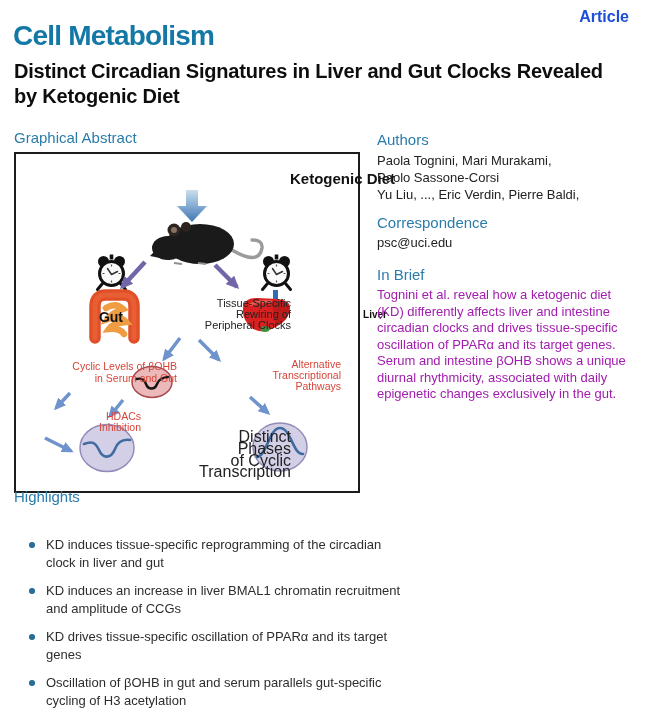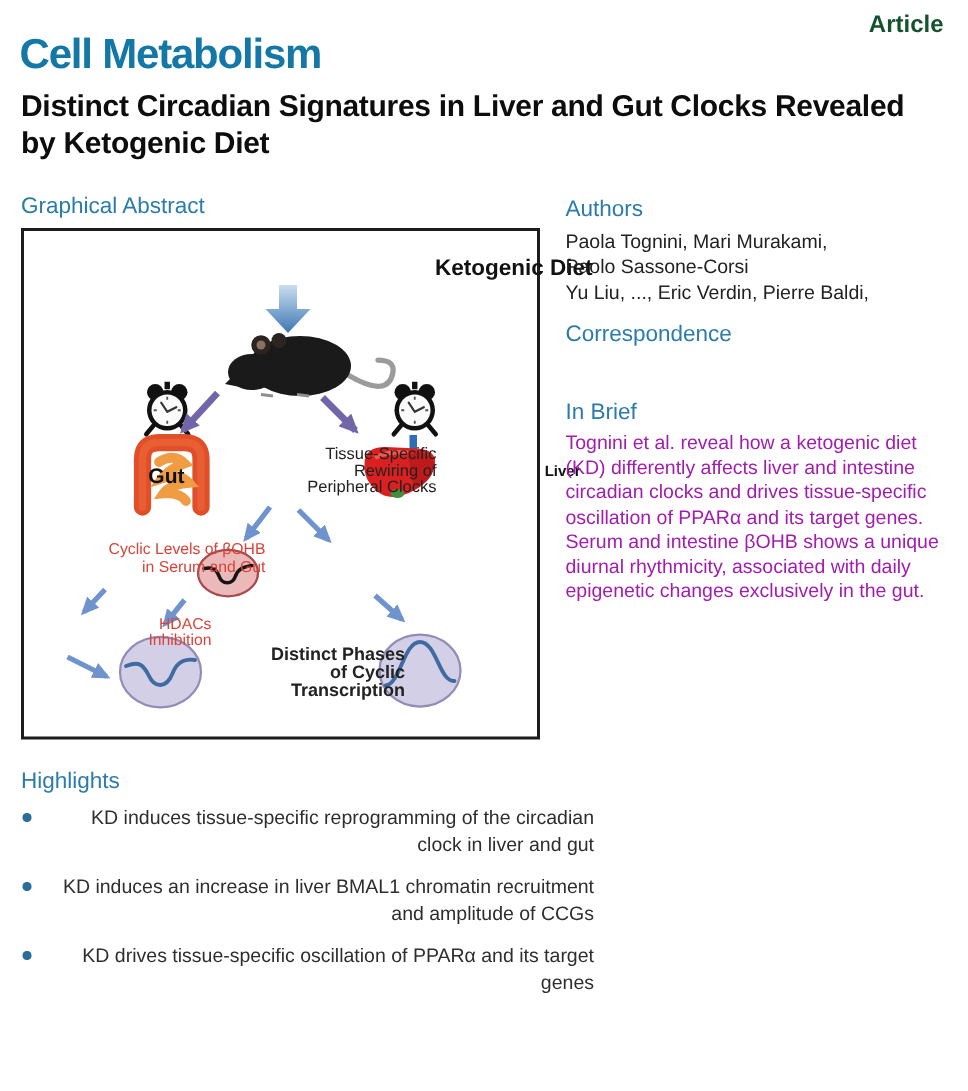--- a/index.html
+++ b/index.html
@@ -1,56 +1,56 @@
 <!DOCTYPE html>
 <html><head>
 <meta charset="utf-8">
 <style>
   html,body{margin:0;padding:0;background:#fff;}
   .page{position:relative;width:645px;height:727px;background:#ffffff;overflow:hidden;
         font-family:"Liberation Sans", sans-serif;color:#333;}
   .abs{position:absolute;}
 
   
-  .article-label{top:8px;right:16px;font-size:16px;font-weight:bold;color:#14532d;}
+  .article-label{top:8px;right:16px;font-size:16px;font-weight:bold;color:#1d4ed8;}
   .journal{top:20px;left:13px;font-size:28px;font-weight:bold;color:#1478a6;letter-spacing:-0.8px;}
   .title{top:59px;left:14px;width:612px;font-size:20px;font-weight:bold;color:#0d0d0d;
          line-height:25px;letter-spacing:-0.2px;}
 
   
   .sec-head{font-size:15px;color:#2b7cab;font-weight:400;}
 
   
   .ga-head{top:129px;left:14px;}
   .ga-box{top:152px;left:14px;width:346px;height:341px;border:2px solid #1c1c1c;
           box-sizing:border-box;background:#fff;}
   .ga-svg{position:absolute;left:0;top:0;}
   .ab-text{position:absolute;text-align:right;color:#222;margin-left:37px;}
   .t-keto{top:16px;left:0;width:342px;font-size:15px;font-weight:bold;color:#111;}
   .t-gut{top:155px;left:20px;width:50px;font-size:14px;font-weight:bold;color:#111;}
   .t-liver{top:155px;left:284px;width:50px;font-size:10px;font-weight:bold;color:#111;}
   .t-tissue{top:144px;left:128px;width:110px;font-size:11px;line-height:11px;}
-  .t-distinct{top:277px;left:113px;width:104px;font-size:12px;line-height:11.8px;font-weight:bold;}
+  .t-distinct{top:277px;left:134px;width:104px;font-size:16px;line-height:11.8px;}
   .red-text{color:#d84438;}
   .t-cyclic{top:207px;left:8px;width:116px;font-size:10.5px;line-height:11.5px;}
   .t-alt{top:205px;left:196px;width:92px;font-size:10.5px;line-height:10.8px;}
   .t-hdacs{top:257px;left:18px;width:70px;font-size:10.5px;line-height:11px;}
 
   
   .rcol{left:377px;width:256px;}
   .authors-head{top:131px;}
   .authors-lines{top:152px;font-size:13px;color:#222;line-height:17px;}
   .corr-head{top:214px;}
   .email{top:235px;font-size:13px;color:#222;text-decoration:none;}
   .inbrief-head{top:266px;}
   .inbrief-text{top:287px;font-size:13px;color:#a21caf;line-height:16.5px;}
 
   
-  .hl-head{top:512px;left:14px;}
-  .hl-list{top:536px;left:14px;width:382px;margin:0;padding:0;list-style:none;text-align:right;}
+  .hl-head{top:488px;left:14px;}
+  .hl-list{top:536px;left:28px;width:382px;margin:0;padding:0;list-style:none;}
   .hl-list li{position:relative;padding-left:18px;margin:0 0 11px 0;
               font-size:13px;line-height:17.5px;color:#2e2e2e;}
   .hl-list li::before{content:"";position:absolute;left:1px;top:6px;width:5.5px;height:5.5px;
               border-radius:50%;background:#2a6d99;}
 </style>
 </head>
 <body>
 
 <div class="page">
 
@@ -158,43 +158,50 @@
     <div class="ab-text t-liver">Liver</div>
     <div class="ab-text red-text t-cyclic">
       <div>Cyclic Levels of βOHB</div>
       <div>in Serum and Gut</div>
     </div>
     <div class="ab-text t-tissue">
       <div>Tissue-Specific</div>
       <div>Rewiring of</div>
       <div>Peripheral Clocks</div>
     </div>
+    <div class="ab-text red-text t-alt">
+      <div>Alternative</div>
+      <div>Transcriptional</div>
+      <div>Pathways</div>
+    </div>
     <div class="ab-text red-text t-hdacs">
       <div>HDACs</div>
       <div>Inhibition</div>
     </div>
     <div class="ab-text t-distinct">
       <div>Distinct Phases</div>
       <div>of Cyclic</div>
       <div>Transcription</div>
     </div>
   </div>
 
   <div class="abs sec-head rcol authors-head">Authors</div>
   <div class="abs rcol authors-lines">
     <div>Paola Tognini, Mari Murakami,</div>
     <div>Paolo Sassone-Corsi</div>
     <div>Yu Liu, ..., Eric Verdin, Pierre Baldi,</div>
   </div>
 
   <div class="abs sec-head rcol corr-head">Correspondence</div>
+  <a href="#" class="abs rcol email">psc@uci.edu</a>
 
   <div class="abs sec-head rcol inbrief-head">In Brief</div>
   <div class="abs rcol inbrief-text">Tognini et al. reveal how a ketogenic diet (KD) differently affects liver and intestine circadian clocks and drives tissue-specific oscillation of PPARα and its target genes. Serum and intestine βOHB shows a unique diurnal rhythmicity, associated with daily epigenetic changes exclusively in the gut.</div>
 
   <div class="abs sec-head hl-head">Highlights</div>
   <ul class="abs hl-list">
     <li>KD induces tissue-specific reprogramming of the circadian clock in liver and gut</li>
     <li>KD induces an increase in liver BMAL1 chromatin recruitment and amplitude of CCGs</li>
     <li>KD drives tissue-specific oscillation of PPARα and its target genes</li>
+    <li>Oscillation of βOHB in gut and serum parallels gut-specific cycling of H3 acetylation</li>
   </ul>
 
 </div>
 
 </body></html>

